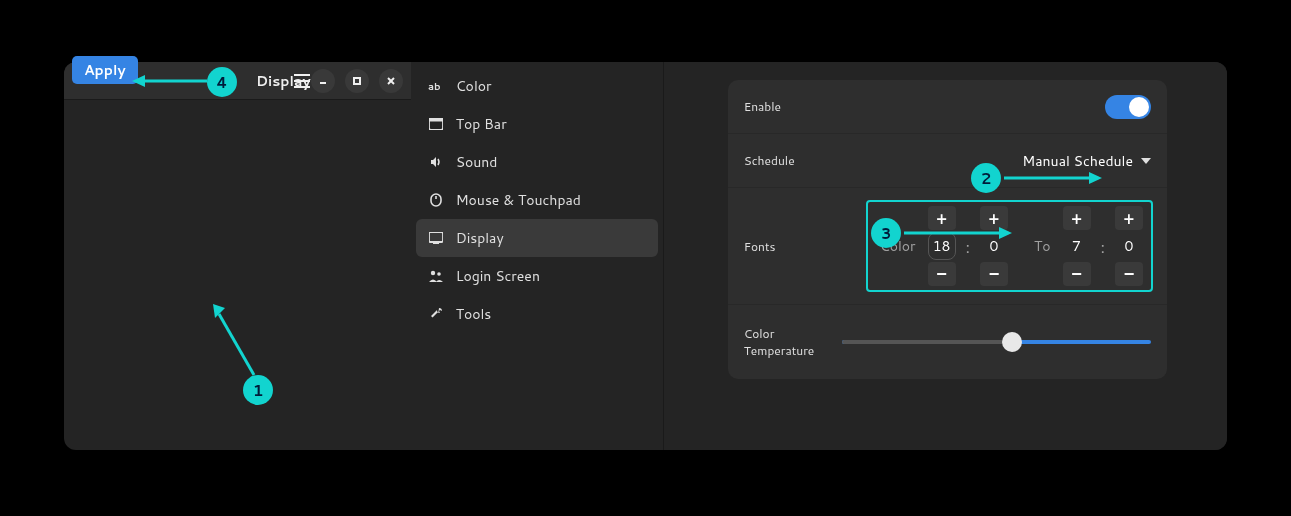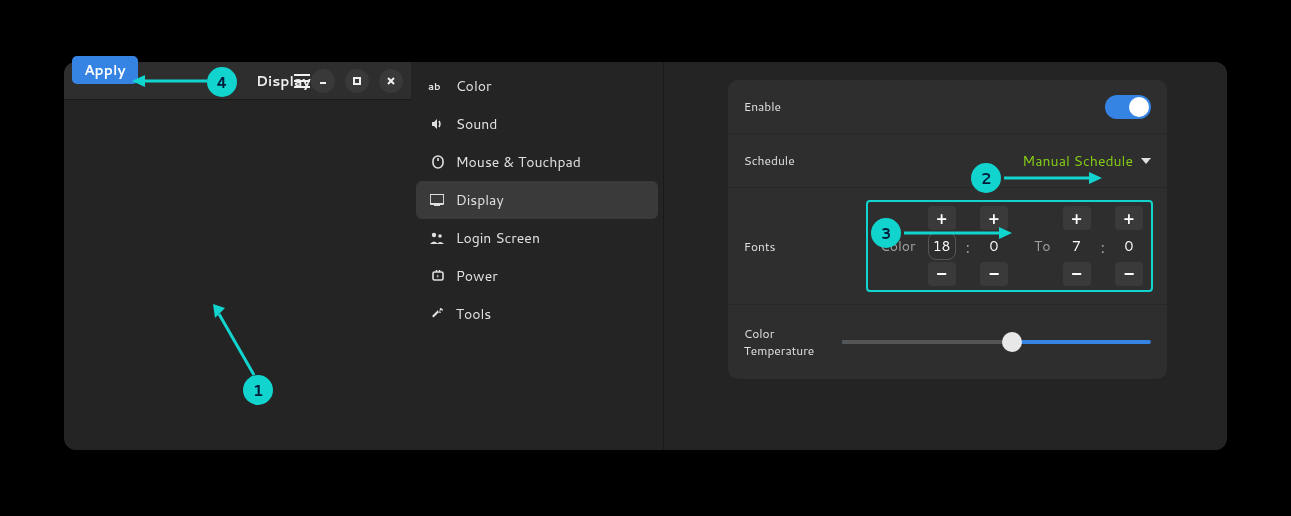--- a/index.html
+++ b/index.html
@@ -85,21 +85,21 @@
       display: flex;
       align-items: center;
       gap: 12px;
       padding: 9px 12px;
       color: #e0e0e0;
       font-size: 14px;
       border-radius: 6px;
       cursor: pointer;
     }
     .sidebar-item.active { background: #3a3a3a; }
-    .sidebar-item .icon { width: 16px; display: flex; align-items: center; justify-content: flex-end; }
+    .sidebar-item .icon { width: 16px; display: flex; align-items: center; justify-content: center; }
     .sidebar-item .icon svg { fill: #e0e0e0; }
     
     .content {
       flex: 1;
       padding: 18px 60px 18px 64px;
       background: #242424;
       color: #e0e0e0;
     }
     
     .section-title { font-weight: 700; font-size: 14px; color: #fff; margin-bottom: 12px; }
@@ -135,21 +135,21 @@
       width: 20px;
       height: 20px;
       background: #fff;
       border-radius: 50%;
     }
     
     .dropdown {
       display: flex;
       align-items: center;
       gap: 8px;
-      color: #84cc16;
+      color: #ffffff;
       font-size: 14px;
       cursor: pointer;
     }
     .dropdown svg { fill: #e0e0e0; }
     
     .times-row { min-height: 108px; padding: 12px 16px; }
     .times-controls {
       display: flex;
       align-items: center;
       gap: 8px;
@@ -277,20 +277,29 @@
       <div class="sidebar-item">
         <span class="icon">
             <svg width="16" height="14" viewBox="0 0 16 14">
               <text x="0" y="11" font-size="10" font-weight="700" fill="#e0e0e0">ab</text>
             </svg>
           </span>
         <span>Color</span>
       </div>
       <div class="sidebar-item">
         <span class="icon">
+            <svg width="14" height="12" viewBox="0 0 14 12">
+              <rect x="0" y="0" width="14" height="12" rx="2" fill="none" stroke="#e0e0e0" stroke-width="1.8"></rect>
+              <rect x="0" y="0" width="14" height="3.5" fill="#e0e0e0"></rect>
+            </svg>
+          </span>
+        <span>Top Bar</span>
+      </div>
+      <div class="sidebar-item">
+        <span class="icon">
             <svg width="14" height="14" viewBox="0 0 14 14">
               <path d="M2 5 h2 l3 -3 v10 l-3 -3 h-2 z"></path>
               <path d="M9 4 q2 3 0 6" fill="none" stroke="#e0e0e0" stroke-width="1.5"></path>
             </svg>
           </span>
         <span>Sound</span>
       </div>
       <div class="sidebar-item">
         <span class="icon">
             <svg width="12" height="14" viewBox="0 0 12 14">
@@ -312,31 +321,20 @@
       <div class="sidebar-item">
         <span class="icon">
             <svg width="14" height="12" viewBox="0 0 14 12">
               <circle cx="4" cy="3" r="2.2"></circle>
               <circle cx="10" cy="4" r="1.8"></circle>
               <path d="M0 12 q4 -5 8 0 z"></path>
               <path d="M7 12 q3 -4 7 0 z"></path>
             </svg>
           </span>
         <span>Login Screen</span>
-      </div>
-      <div class="sidebar-item">
-        <span class="icon">
-            <svg width="12" height="14" viewBox="0 0 12 14">
-              <rect x="1" y="3" width="10" height="8" rx="1.5" fill="none" stroke="#e0e0e0" stroke-width="1.6"></rect>
-              <line x1="4.5" y1="1" x2="4.5" y2="3" stroke="#e0e0e0" stroke-width="1.6"></line>
-              <line x1="7.5" y1="1" x2="7.5" y2="3" stroke="#e0e0e0" stroke-width="1.6"></line>
-              <path d="M6 5 l-1.5 2.5 h1.3 l-0.8 2 l2 -2.8 h-1.3 z" fill="#e0e0e0"></path>
-            </svg>
-          </span>
-        <span>Power</span>
       </div>
       <div class="sidebar-item">
         <span class="icon">
             <svg width="14" height="14" viewBox="0 0 14 14">
               <path d="M10 1 q3 0 3 3 l-2 -1 l-1 1 l1 2 q-3 0 -3 -3 l-6 6 l1.5 1.5 l6 -6 z"></path>
             </svg>
           </span>
         <span>Tools</span>
       </div>
     </div>

